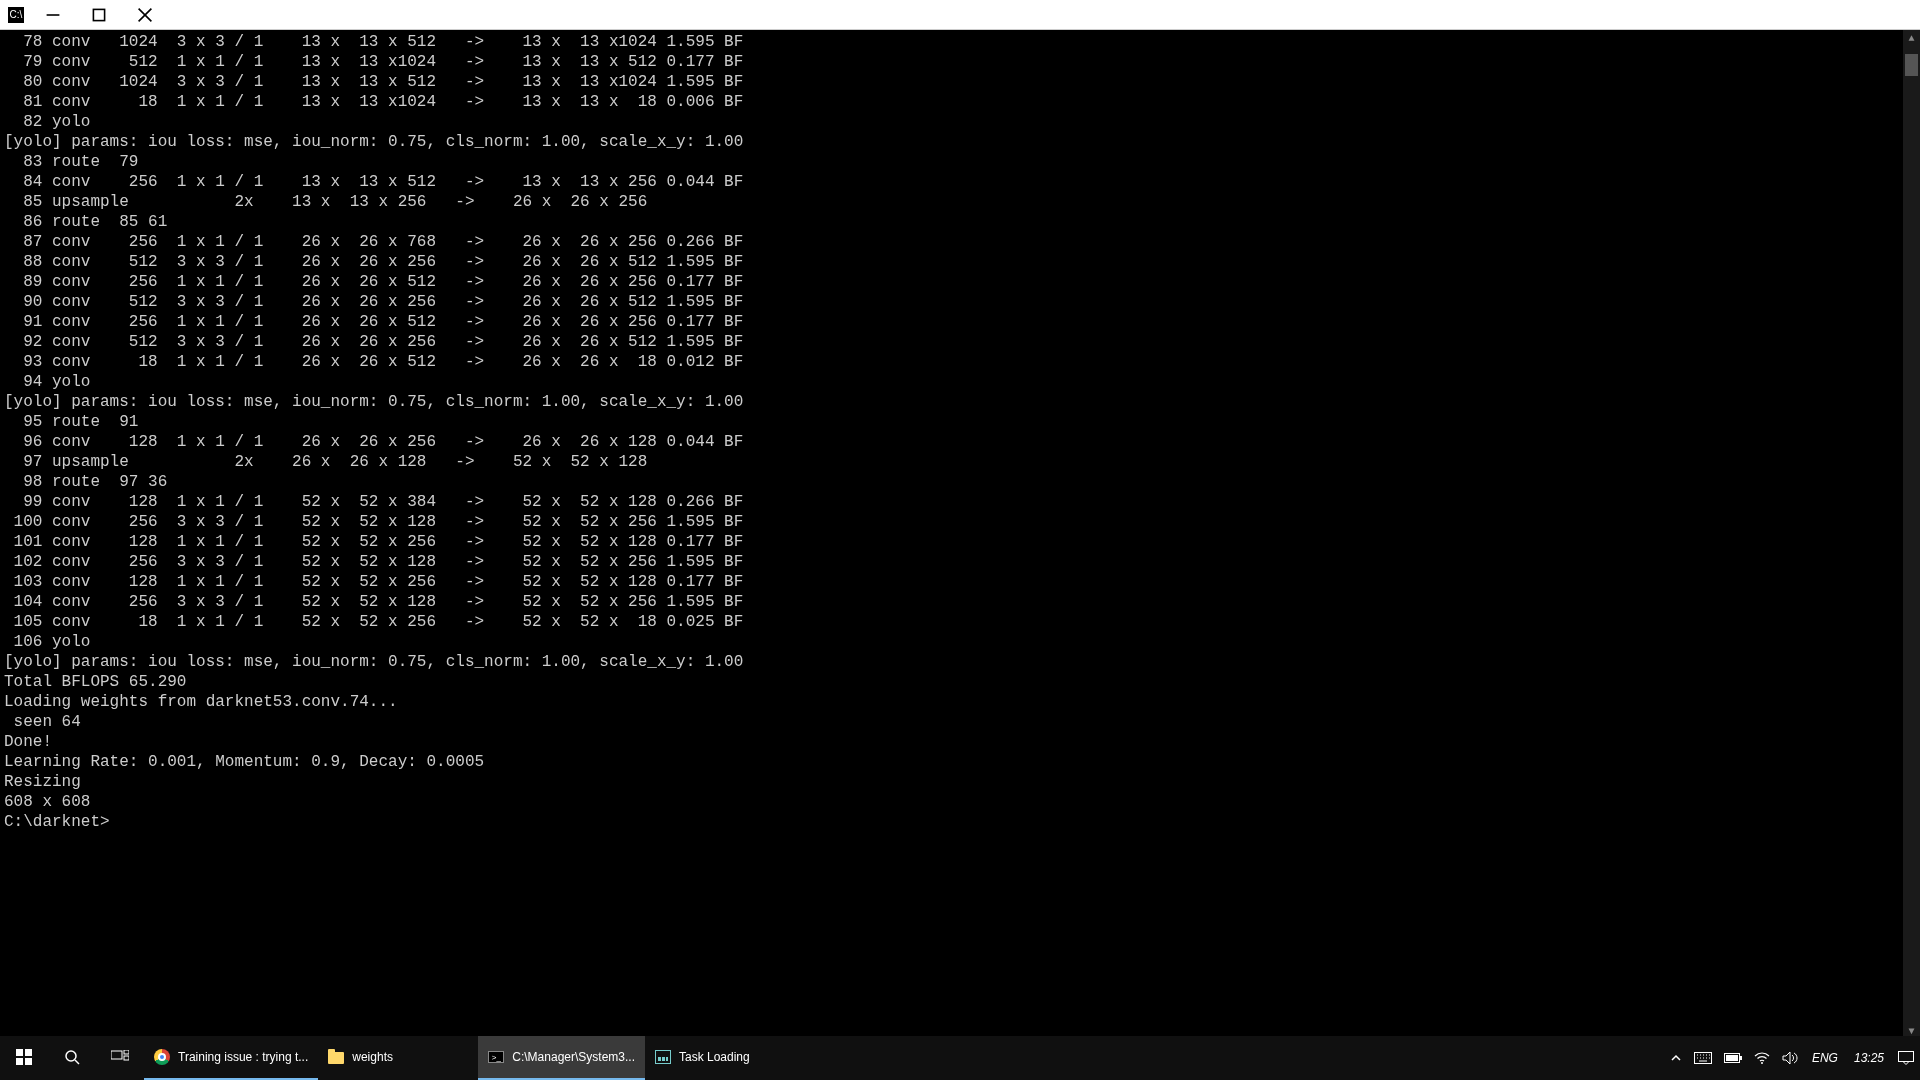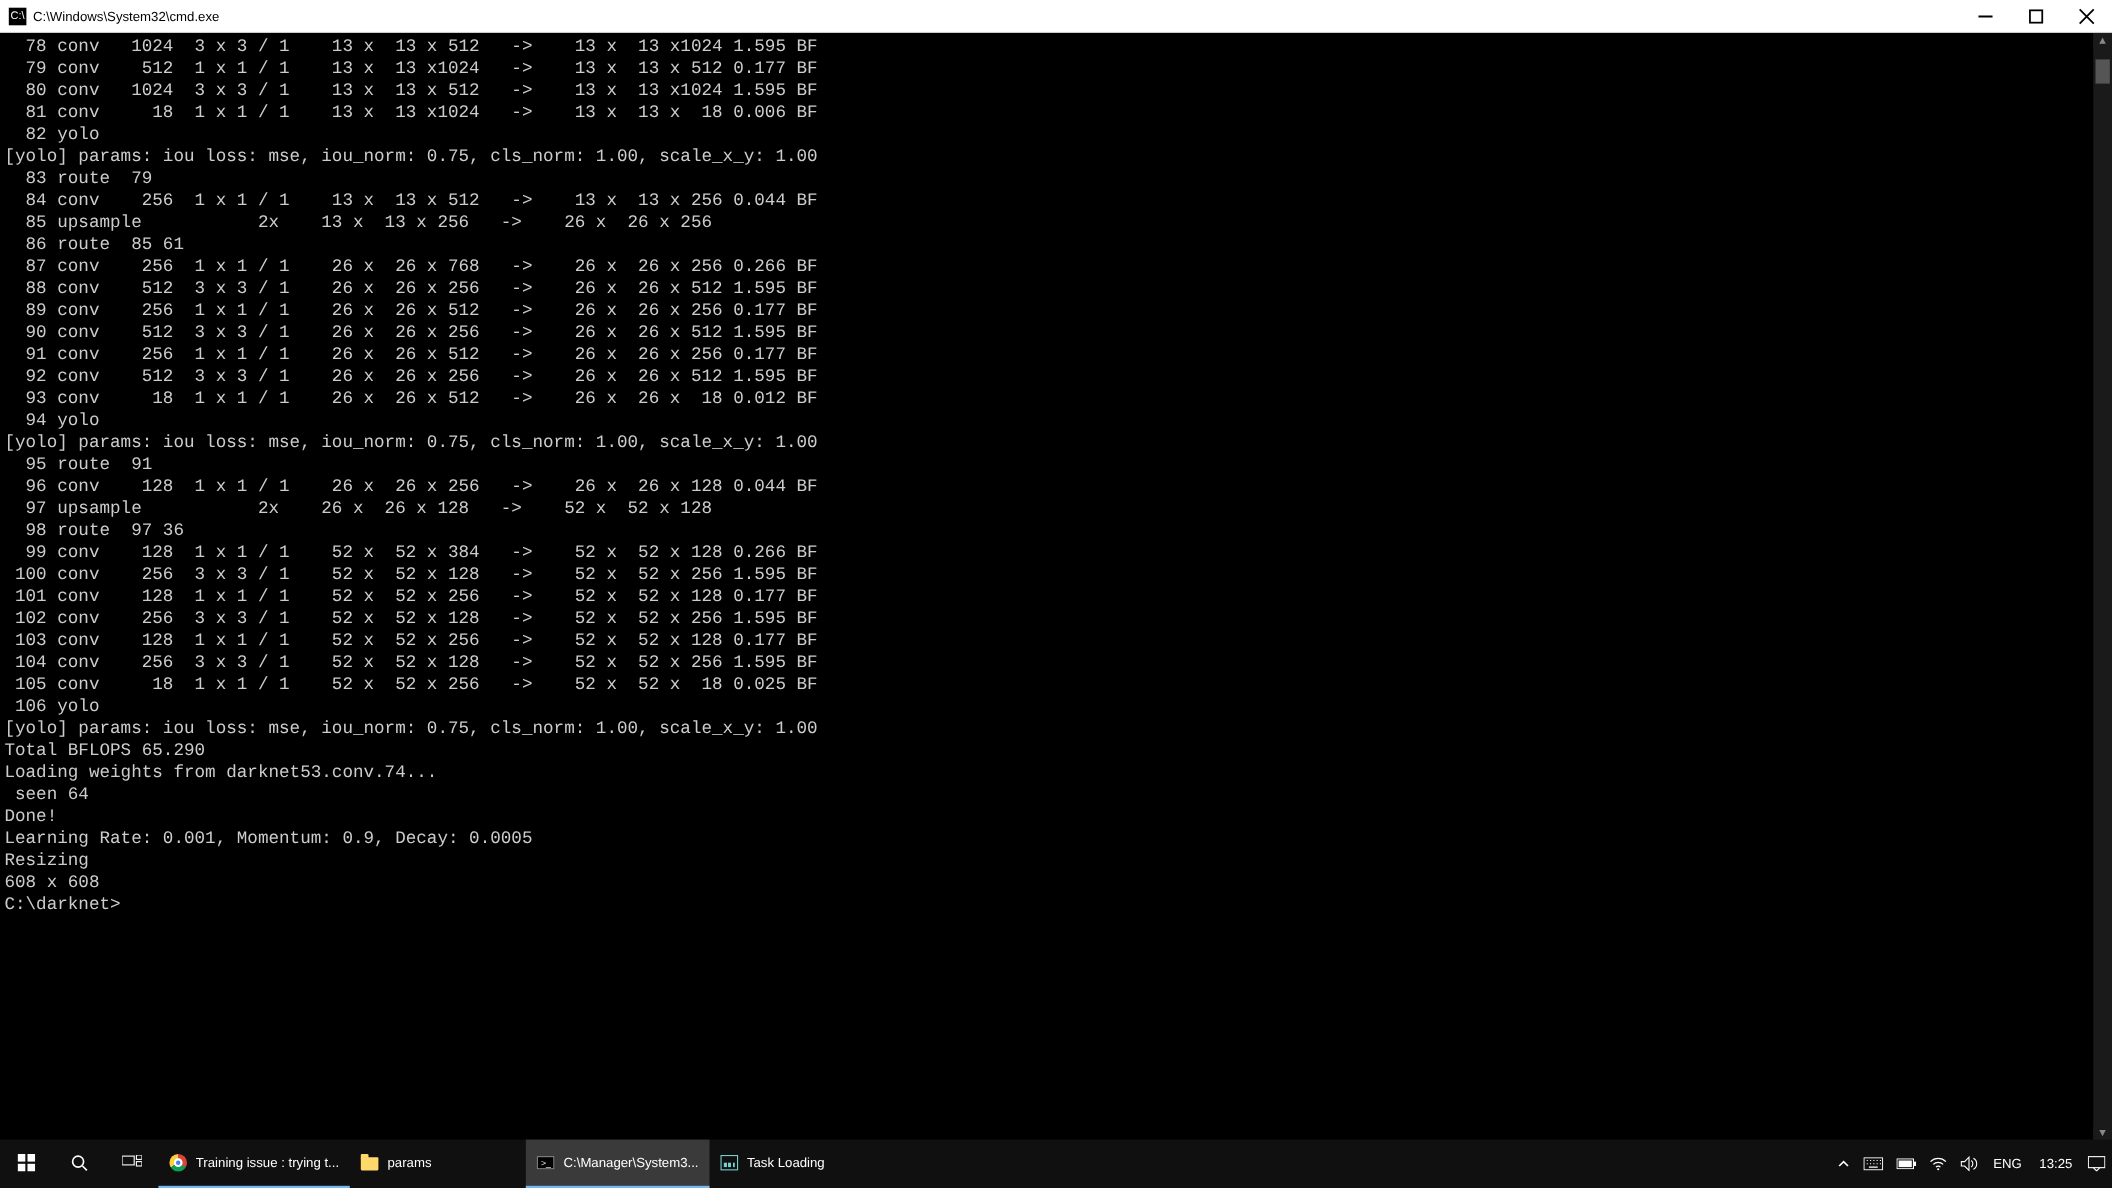--- a/index.html
+++ b/index.html
@@ -133,20 +133,21 @@
     display: flex;
     align-items: center;
     padding: 0 6px;
     gap: 4px;
     cursor: pointer;
   }
   .tb-right .clock, .tb-right .lang {
     padding: 4px 8px;
     display: flex; align-items: center;
     font-size: 12px;
+    font-style: italic;
   }
 
   
   .glyph { width: 16px; height: 16px; display: inline-block; }
   .chrome-dot {
     width:16px;height:16px;border-radius:50%;
     background: conic-gradient(#db4437 0 120deg,#0f9d58 120deg 240deg,#ffcd40 240deg 360deg);
     position: relative;
   }
   .chrome-dot::after{content:"";position:absolute;inset:4px;background:#4285f4;border-radius:50%;border:2px solid #fff;}
@@ -160,21 +161,20 @@
   .tm-ic {
     width:16px;height:14px;border:1px solid #7cc; position:relative;
   }
   .tm-ic::after{content:"";position:absolute;left:2px;right:2px;bottom:2px;top:6px;background:linear-gradient(90deg,#7cc 0 30%,transparent 30% 40%,#7cc 40% 70%,transparent 70% 80%,#7cc 80% 100%);}
 </style>
 </head>
 <body>
 
 <div class="titlebar">
   <span class="icon">C:\</span>
-  <span class="title">C:\Windows\System32\cmd.exe</span>
   <div class="win-controls">
     <div class="win-btn">
       <svg class="glyph" viewBox="0 0 10 10">
           <path d="M1 5h8" stroke="#000" stroke-width="1"></path>
         </svg>
     </div>
     <div class="win-btn">
       <svg class="glyph" viewBox="0 0 10 10">
           <rect x="1.5" y="1.5" width="7" height="7" fill="none" stroke="#000" stroke-width="1"></rect>
         </svg>
@@ -218,21 +218,21 @@
           <rect x="13" y="6" width="5" height="4" fill="none" stroke="#fff"></rect>
       </svg>
     </div>
     <div id="taskbar-tasks" style="display:flex;">
         <div class="tb-btn task running">
           <span class="chrome-dot"></span>
           <span class="tb-label">Training issue : trying t...</span>
         </div>
         <div class="tb-btn task">
           <span class="folder-ic"></span>
-          <span class="tb-label">params</span>
+          <span class="tb-label">weights</span>
         </div>
         <div class="tb-btn task running active">
           <span class="cmd-ic">&gt;_</span>
           <span class="tb-label">C:\Manager\System3...</span>
         </div>
         <div class="tb-btn task">
           <span class="tm-ic"></span>
           <span class="tb-label">Task Loading</span>
         </div>
       </div>

